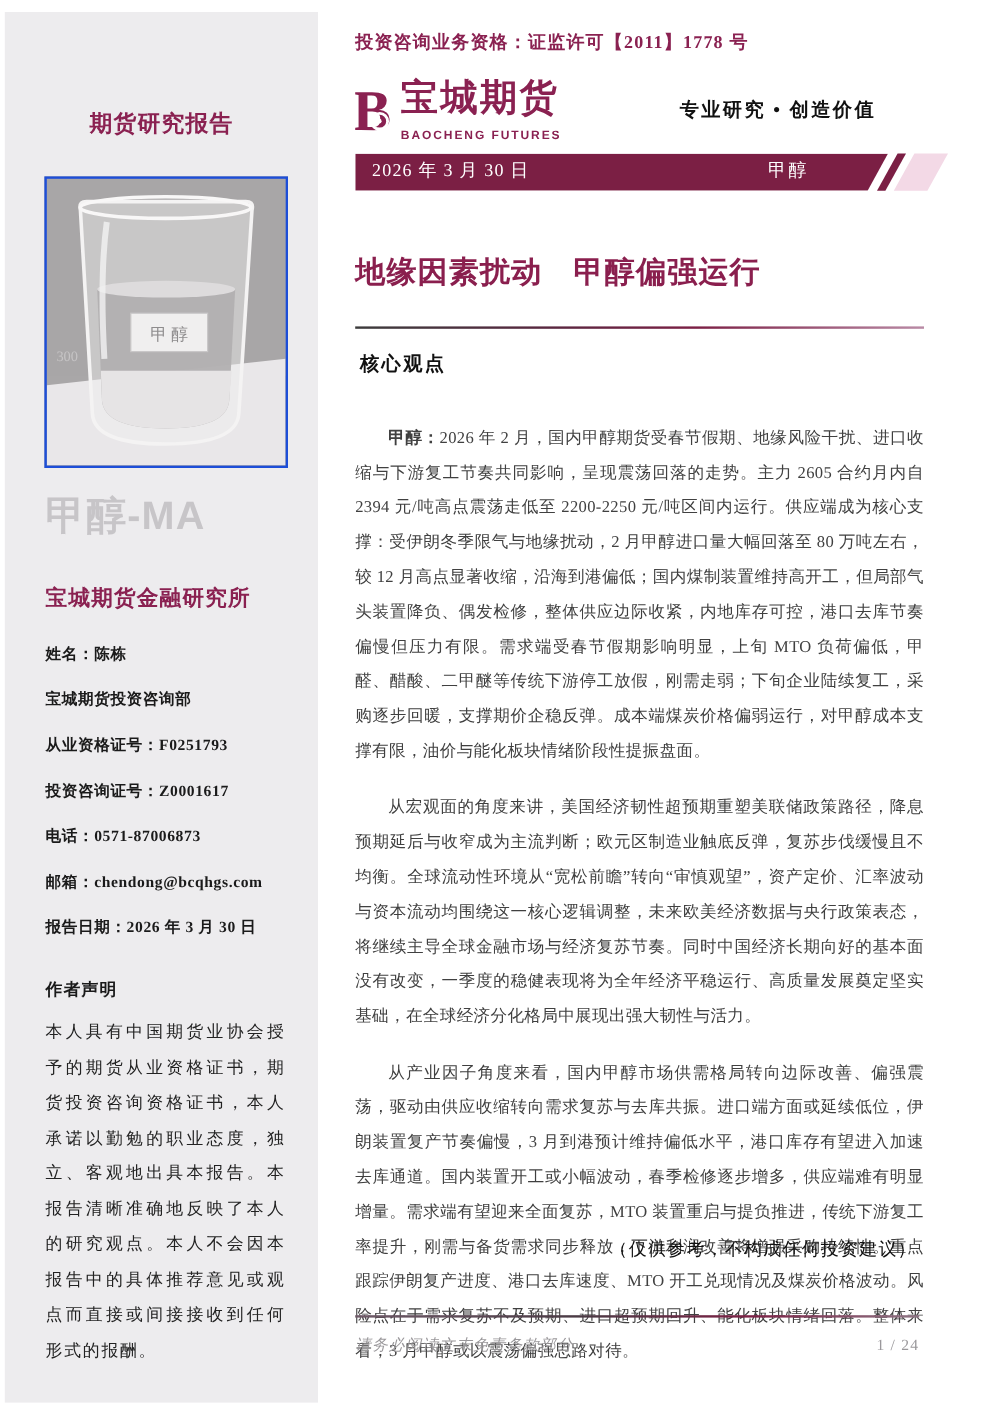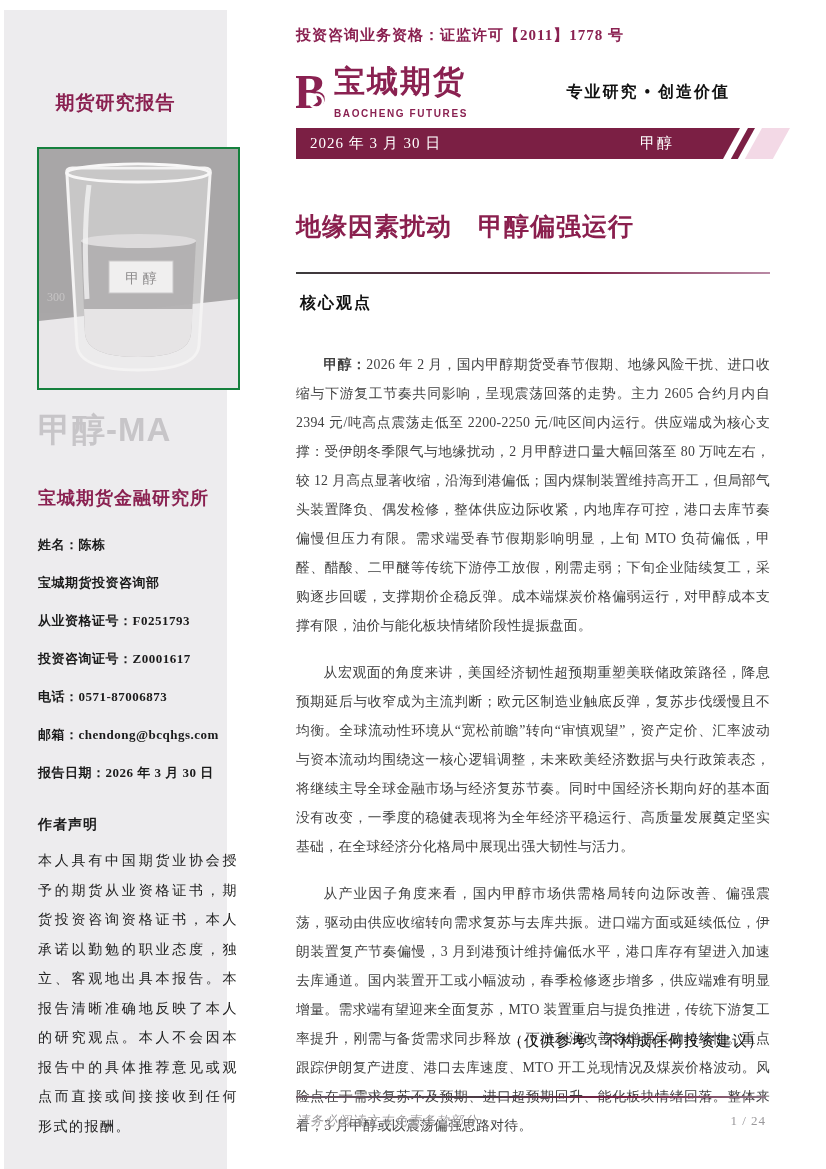--- a/index.html
+++ b/index.html
@@ -4,31 +4,31 @@
 <style>
   * { margin:0; padding:0; box-sizing:border-box; }
   html,body { background:#ffffff; }
   body {
     width:826px; height:1169px; position:relative; overflow:hidden;
     font-family:"Liberation Serif","DejaVu Serif",serif; color:#1c1c1c;
   }
 
   
   .sidebar {
-    position:absolute; left:4px; top:10px; width:223px; height:1159px;
+    position:absolute; left:4px; top:10px; width:261px; height:1159px;
     background:#edecee;
   }
   .report-type {
     position:absolute; top:80px; left:0; width:100%; text-align:center;
     font-family:"Liberation Sans","DejaVu Sans",sans-serif;
     font-size:19px; font-weight:bold; color:#8a2151; letter-spacing:1px;
   }
   .photo-frame {
     position:absolute; left:33px; top:137px; width:203px; height:243px;
-    border:2px solid #15803d; background:#a9a7a8; overflow:hidden;
+    border:2px solid #1d4ed8; background:#a9a7a8; overflow:hidden;
   }
   .product-code {
     position:absolute; left:34px; top:398px;
     font-family:"Liberation Sans","DejaVu Sans",sans-serif;
     font-size:33px; font-weight:bold; color:#c7c5c8; letter-spacing:1px;
   }
   .institute {
     position:absolute; left:34px; top:476px;
     font-family:"Liberation Sans","DejaVu Sans",sans-serif;
     font-size:18px; font-weight:bold; color:#8a2151; letter-spacing:1px;

